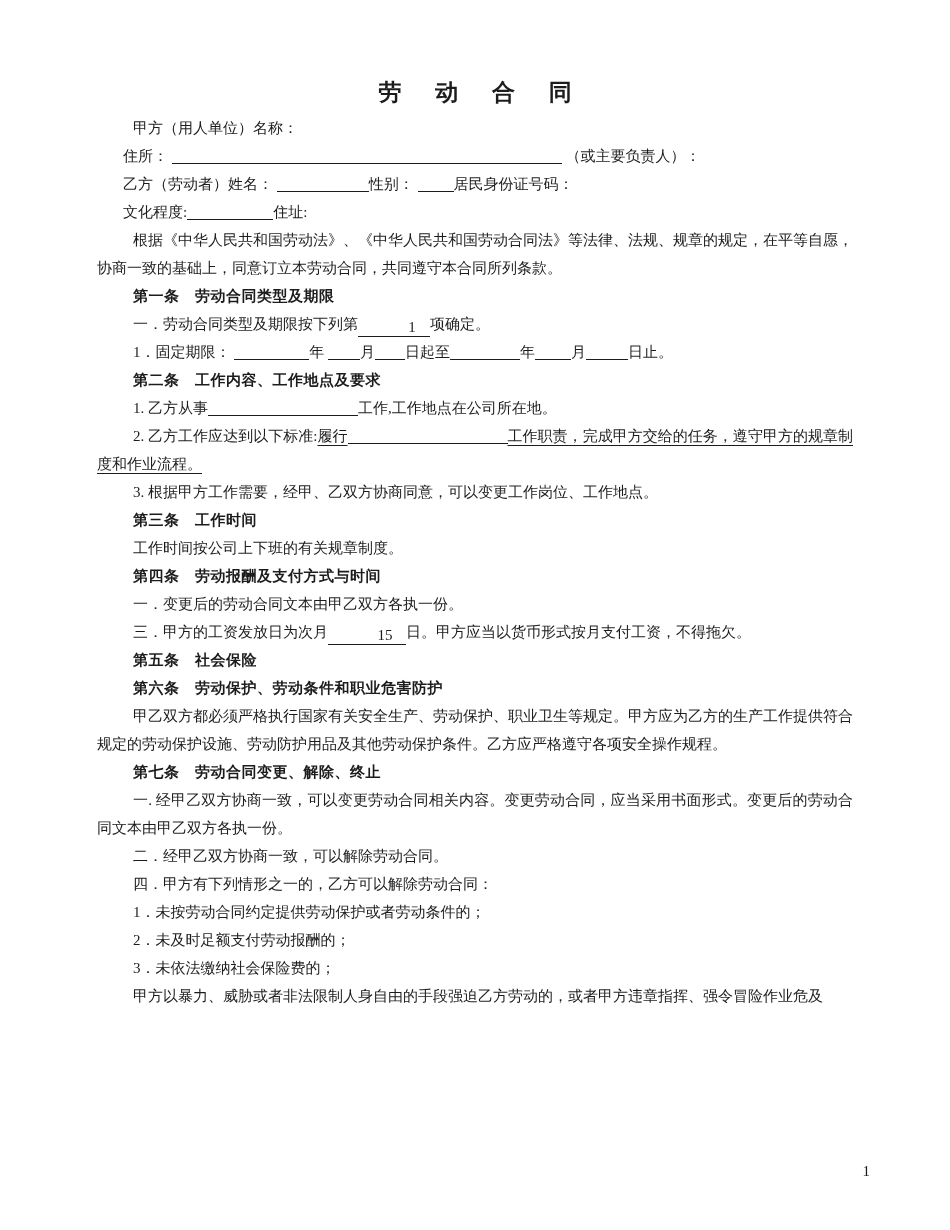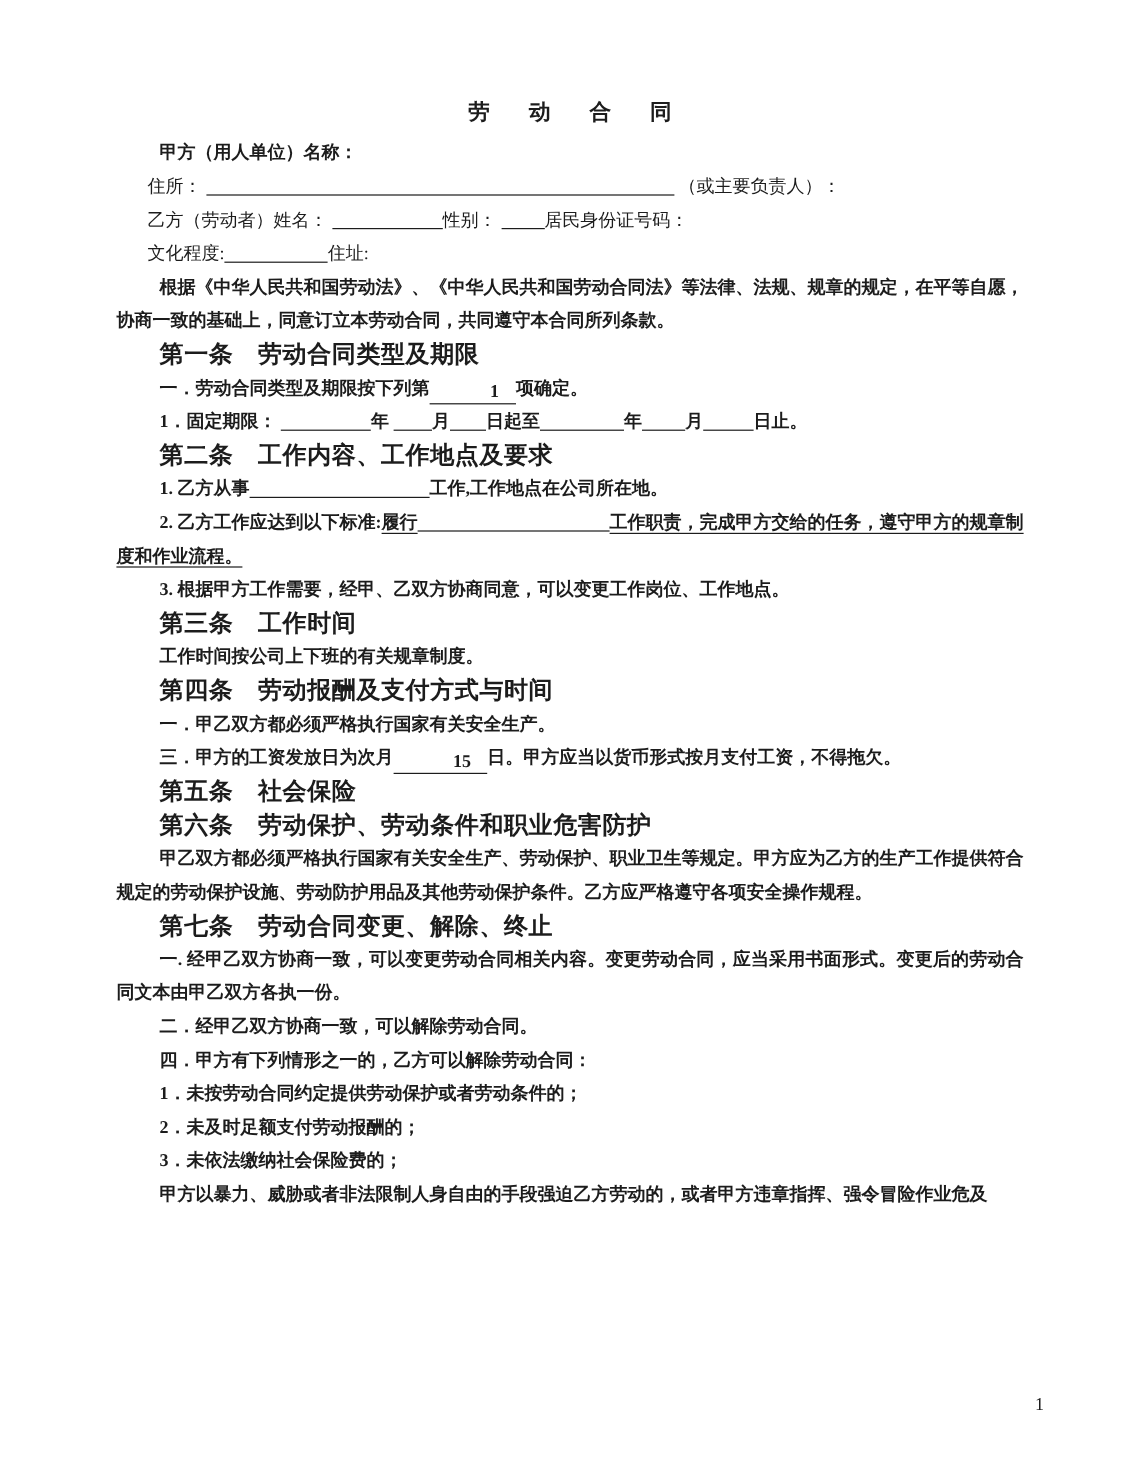--- a/index.html
+++ b/index.html
@@ -11,34 +11,34 @@
     font-family:"Liberation Serif","DejaVu Serif",serif;
     color:#1c1c1c;
   }
   .content {
     position:absolute; left:97px; top:76px; width:756px;
   }
   .doc-title {
     margin:0 0 4px 0;
     padding-left:14px;            
     text-align:center;
-    font-size:18px; font-weight:700;
+    font-size:23px; font-weight:700;
     letter-spacing:14px;
     line-height:34px;
     font-family:"Liberation Serif","DejaVu Serif",serif;
   }
   p.line {
     margin:0; font-size:15px; line-height:28px;
     text-align:justify;
   }
   p.nowrap { white-space:nowrap; text-align:left; }
-  .ind    { text-indent:36px;font-weight:bold; }
+  .ind    { text-indent:36px; }
   .ind-sm { text-indent:26px; }
   h2.art {
-    margin:0; font-size:20px; font-weight:700; line-height:28px;
+    margin:0; font-size:15px; font-weight:700; line-height:28px;
     font-family:"Liberation Sans","DejaVu Sans",sans-serif;
     text-indent:36px; letter-spacing:0.5px;
   }
   .sp-before { margin-top:23px; }
   .blank {
     display:inline-block;
     border-bottom:1px solid #1c1c1c;
     height:17px; line-height:17px;
     vertical-align:-3px;
     text-align:center;
@@ -85,21 +85,21 @@
     <p class="line ind"><span>2. 乙方工作应达到以下标准:</span><span class="ul-run"><span>履行</span><span class="blank w160"></span><span>工作职责，完成甲方交给的任务，遵守甲方的规章制度和作业流程。</span></span></p>
 
     <p class="line ind">3. 根据甲方工作需要，经甲、乙双方协商同意，可以变更工作岗位、工作地点。</p>
 
     <h2 class="art">第三条　工作时间</h2>
 
     <p class="line ind">工作时间按公司上下班的有关规章制度。</p>
 
     <h2 class="art">第四条　劳动报酬及支付方式与时间</h2>
 
-    <p class="line ind">一．甲乙双方都必须严格执行国家有关安全生产。</p>
+    <p class="line ind">一．变更后的劳动合同文本由甲乙双方各执一份。</p>
 
     <p class="line ind nowrap"><span>三．甲方的工资发放日为次月</span><span class="blank w78">15</span><span>日。甲方应当以货币形式按月支付工资，不得拖欠。</span></p>
 
     <h2 class="art">第五条　社会保险</h2>
 
 
     <h2 class="art">第六条　劳动保护、劳动条件和职业危害防护</h2>
 
     <p class="line ind">甲乙双方都必须严格执行国家有关安全生产、劳动保护、职业卫生等规定。甲方应为乙方的生产工作提供符合规定的劳动保护设施、劳动防护用品及其他劳动保护条件。乙方应严格遵守各项安全操作规程。</p>
 

